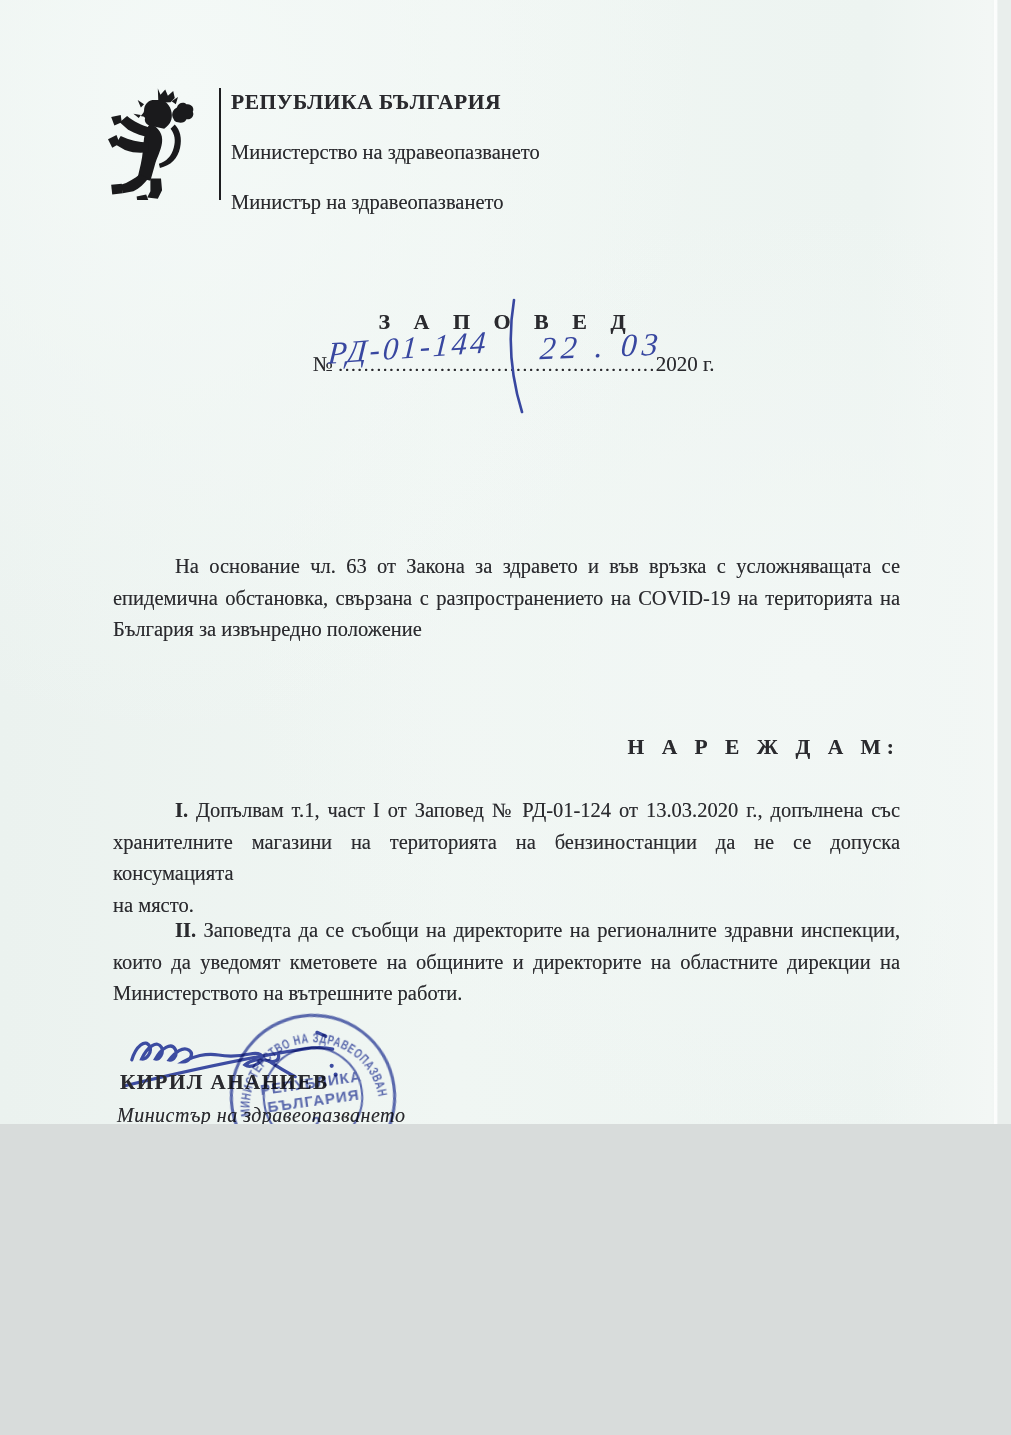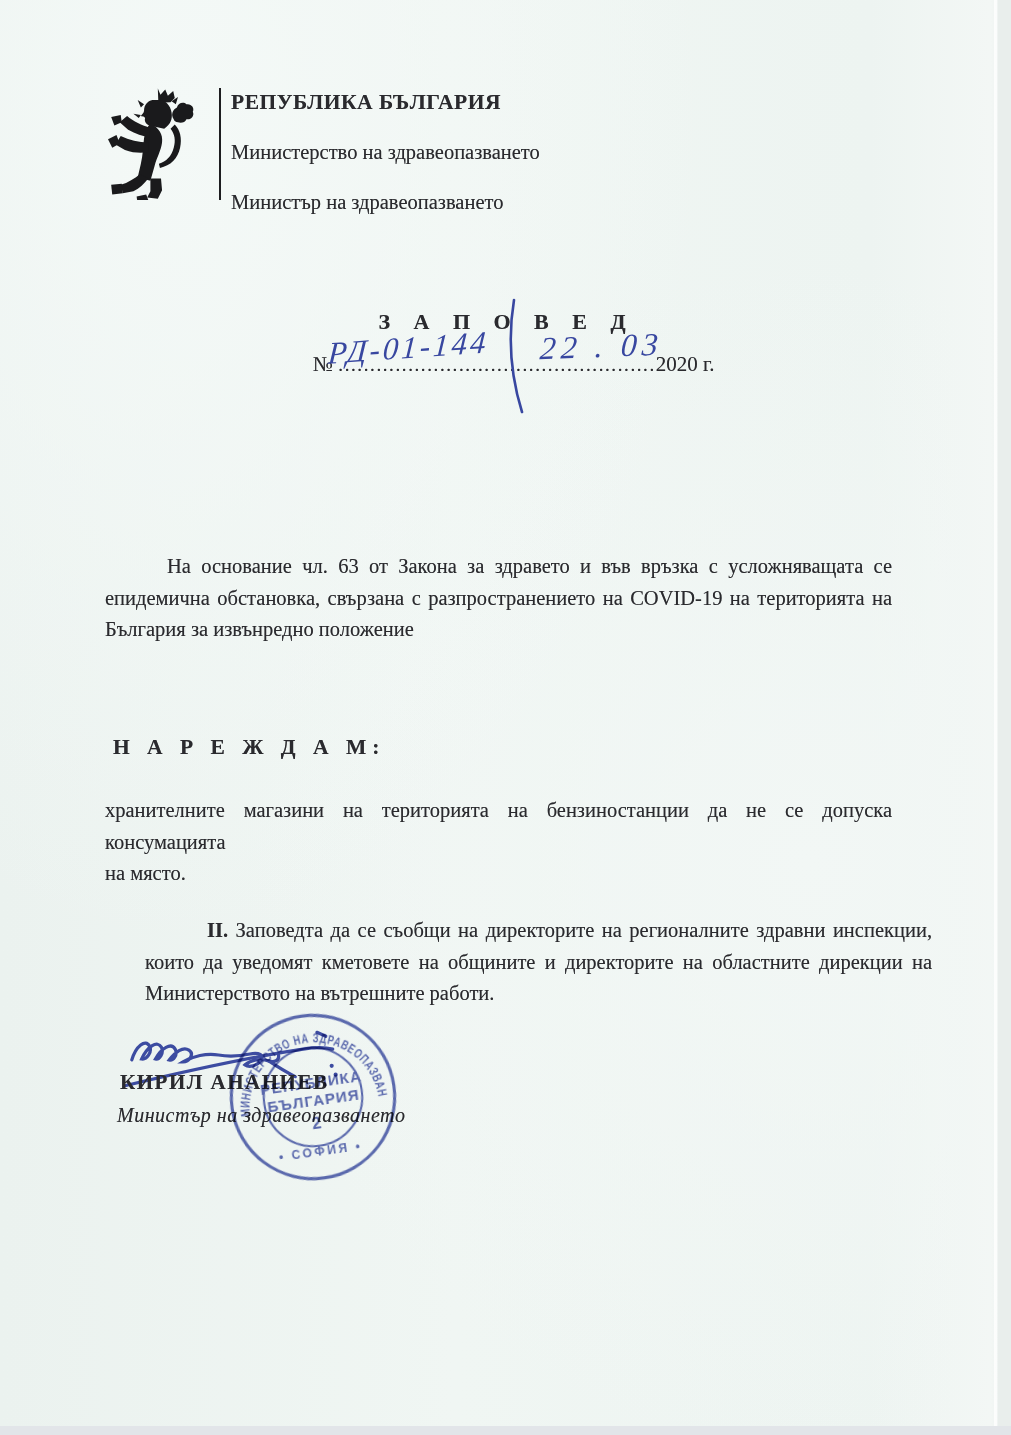--- a/index.html
+++ b/index.html
@@ -1,18 +1,18 @@
 <!DOCTYPE html>
 <html><head>
 <meta charset="utf-8">
 <style>
   html,body{margin:0;padding:0;background:#d8dcdb;}
   .page{
     position:relative;
-    width:1011px;height:1435px;
+    width:1011px;height:1124px;
     margin:0 auto;
     background:
       radial-gradient(ellipse at 18% 8%, #f4f9f7 0%, rgba(244,249,247,0) 45%),
       radial-gradient(ellipse at 80% 60%, #f2f7f5 0%, rgba(242,247,245,0) 50%),
       linear-gradient(90deg,#ebf2ef 0%, #f0f6f3 45%, #edf4f1 86%, #f3f7f5 98%, #e9edec 100%);
     overflow:hidden;
     font-family:"Liberation Serif","DejaVu Serif",serif;
     color:#2a2a2e;
   }
   .abs{position:absolute;}
@@ -39,29 +39,29 @@
              transform:rotate(-4deg) skewX(-8deg);}
   .hw-date{left:540px;top:328px;font-size:32px;letter-spacing:5px;
            transform:rotate(-2deg) skewX(-6deg);}
   .hw-slash{left:498px;top:296px;width:40px;height:120px;}
 
   
   .subject{left:113px;top:397px;width:787px;text-align:center;font-weight:bold;
            font-size:20px;line-height:37px;}
 
   
-  .para{left:105px;width:787px;font-size:20.5px;line-height:31.6px;}
+  .para{left:113px;width:787px;font-size:20.5px;line-height:31.6px;}
   .jline{text-align:justify;text-align-last:justify;}
   .jline.last{text-align-last:left;}
   .jline.indent{padding-left:62px;}
   .preamble{top:551px;}
-  .order-heading{left:113px;top:735px;width:787px;text-align:left;font-weight:bold;
+  .order-heading{left:113px;top:735px;width:787px;text-align:right;font-weight:bold;
                  font-size:21.5px;letter-spacing:6px;}
   .point1{top:795px;}
-  .point2{top:915px;margin-left:40px;}
+  .point2{top:915px;}
   .marker{font-weight:bold;}
 
   
   .signature-svg{left:120px;top:1016px;width:256px;height:78px;}
   .sig-name{left:120px;top:1070px;font-weight:bold;font-size:21px;letter-spacing:1.5px;}
   .sig-role{left:117px;top:1104px;font-style:italic;font-size:20px;letter-spacing:.5px;}
 
   .stamp-svg{left:224px;top:1008px;width:178px;height:178px;
              transform:rotate(-8deg);opacity:.82;mix-blend-mode:multiply;}
 
@@ -118,20 +118,21 @@
 
   <div class="abs para preamble doc-text">
     <div class="jline indent">На основание чл. 63 от Закона за здравето и във връзка с усложняващата се</div>
     <div class="jline">епидемична обстановка, свързана с разпространението на COVID-19 на територията на</div>
     <div class="jline last">България за извънредно положение</div>
   </div>
 
   <div class="abs order-heading doc-text">Н А Р Е Ж Д А М:</div>
 
   <div class="abs para point1 doc-text">
+    <div class="jline indent"><span class="marker">I.</span> <span>Допълвам т.1, част I от Заповед № РД-01-124 от 13.03.2020 г., допълнена със</span></div>
     <div class="jline">хранителните магазини на територията на бензиностанции да не се допуска консумацията</div>
     <div class="jline last">на място.</div>
   </div>
 
   <div class="abs para point2 doc-text">
     <div class="jline indent"><span class="marker">II.</span> <span>Заповедта да се съобщи на директорите на регионалните здравни инспекции,</span></div>
     <div class="jline">които да уведомят кметовете на общините и директорите на областните дирекции на</div>
     <div class="jline last">Министерството на вътрешните работи.</div>
   </div>
 

